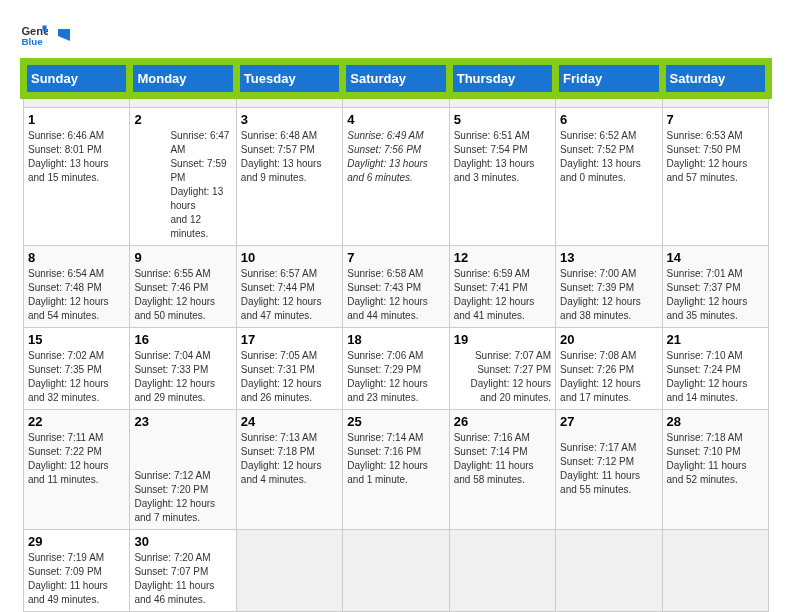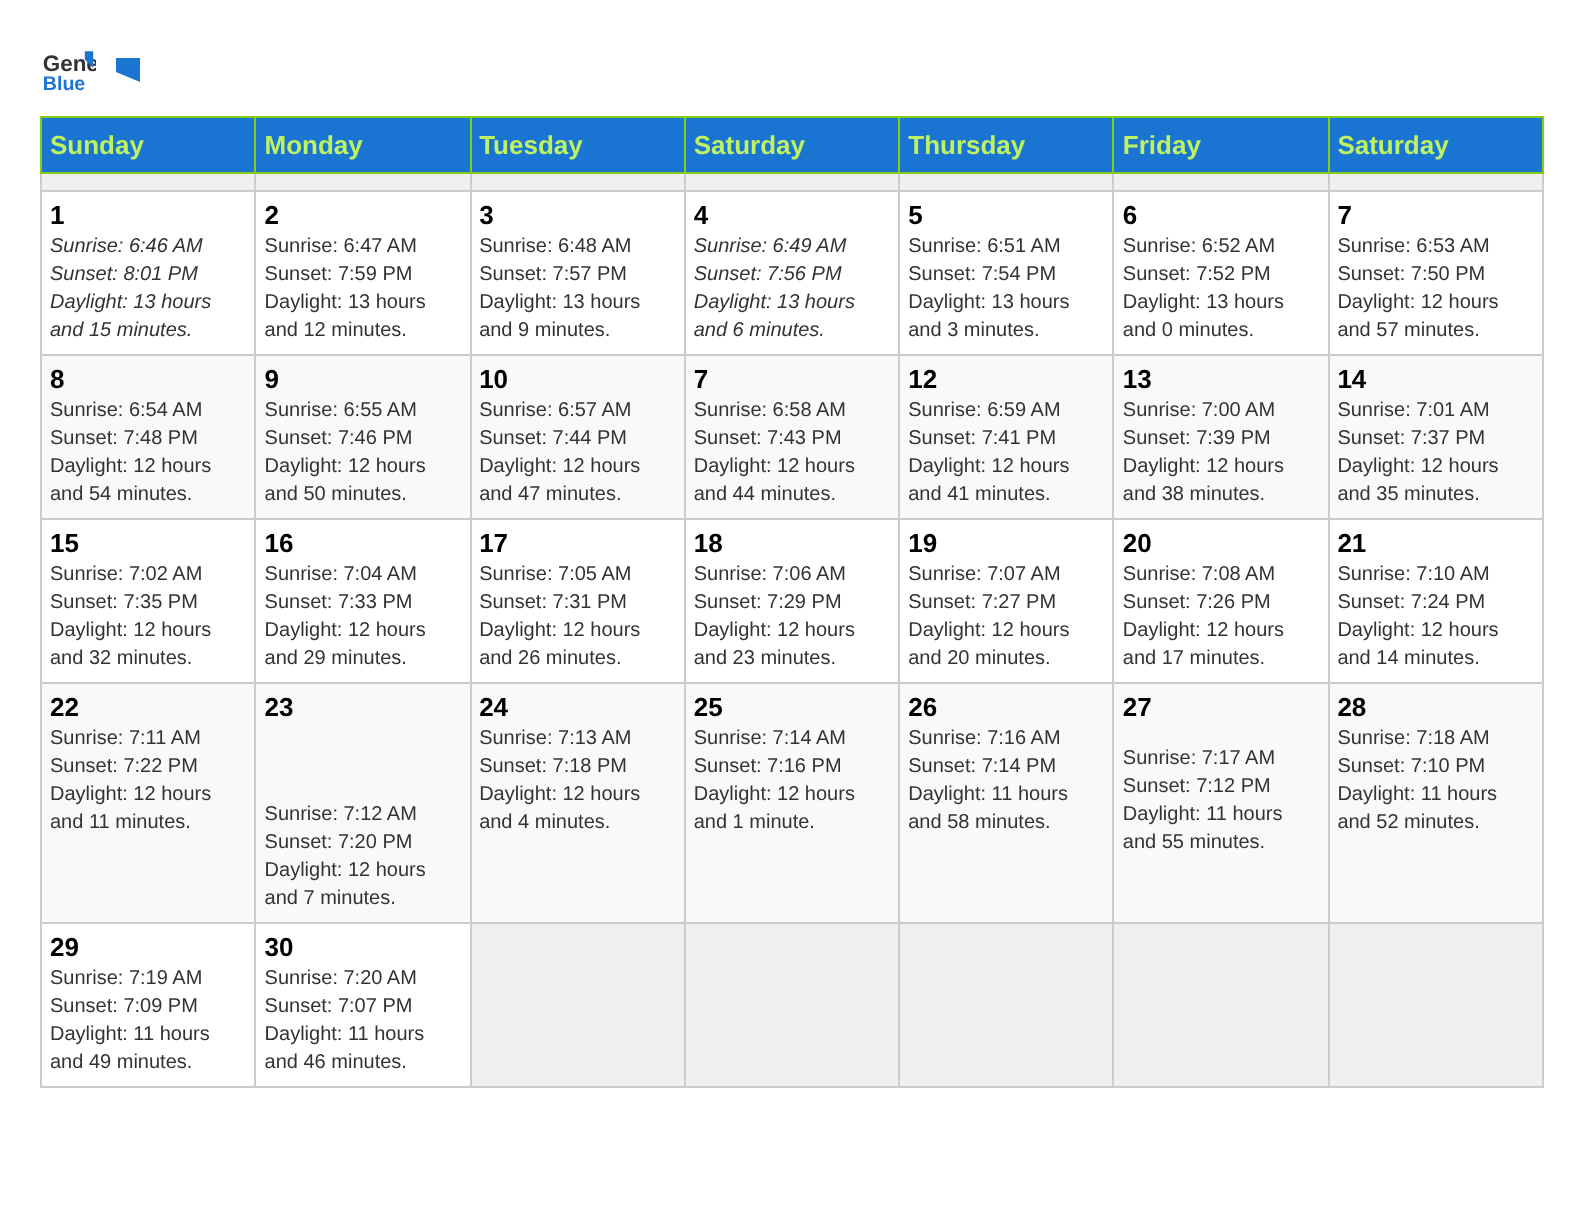--- a/index.html
+++ b/index.html
@@ -37,26 +37,26 @@
       font-size: 16px;
       color: #555;
     }
     table {
       width: 100%;
       border-collapse: collapse;
       font-size: 11px;
     }
     thead tr th {
       background-color: #1a75d2;
-      color: #bef264;
+      color: #ffffff;
       padding: 6px 4px;
       text-align: left;
       font-size: 13px;
       font-weight: bold;
-      border: 1px solid #84cc16;
+      border: 7px solid #84cc16;
     }
     tbody tr td {
       vertical-align: top;
       padding: 4px 4px;
       border: 1px solid #ccc;
       width: calc(100% / 7);
       min-height: 80px;
       background: #fff;
     }
     tbody tr:nth-child(odd) td {
@@ -121,28 +121,28 @@
         <td class="empty-cell"></td>
         <td class="empty-cell"></td>
         <td class="empty-cell"></td>
         <td class="empty-cell"></td>
         <td class="empty-cell"></td>
         <td class="empty-cell"></td>
       </tr>
       <tr>
         <td>
           <span class="day-num">1</span>
-          <div class="day-info" style="white-space: pre-line; font-style: italic;">Sunrise: 6:46 AM
+          <div class="day-info" style="white-space: pre-line;">Sunrise: 6:46 AM
 Sunset: 8:01 PM
 Daylight: 13 hours
 and 15 minutes.</div>
         </td>
         <td>
           <span class="day-num">2</span>
-          <div class="day-info" style="white-space: pre-line;">Sunrise: 6:47 AM
+          <div class="day-info" style="white-space: pre-line; margin-left: 36px;">Sunrise: 6:47 AM
 Sunset: 7:59 PM
 Daylight: 13 hours
 and 12 minutes.</div>
         </td>
         <td>
           <span class="day-num">3</span>
           <div class="day-info" style="white-space: pre-line;">Sunrise: 6:48 AM
 Sunset: 7:57 PM
 Daylight: 13 hours
 and 9 minutes.</div>
@@ -251,21 +251,21 @@
         </td>
         <td>
           <span class="day-num">18</span>
           <div class="day-info" style="white-space: pre-line;">Sunrise: 7:06 AM
 Sunset: 7:29 PM
 Daylight: 12 hours
 and 23 minutes.</div>
         </td>
         <td>
           <span class="day-num">19</span>
-          <div class="day-info" style="white-space: pre-line;">Sunrise: 7:07 AM
+          <div class="day-info" style="white-space: pre-line; text-align: right;">Sunrise: 7:07 AM
 Sunset: 7:27 PM
 Daylight: 12 hours
 and 20 minutes.</div>
         </td>
         <td>
           <span class="day-num">20</span>
           <div class="day-info" style="white-space: pre-line;">Sunrise: 7:08 AM
 Sunset: 7:26 PM
 Daylight: 12 hours
 and 17 minutes.</div>

